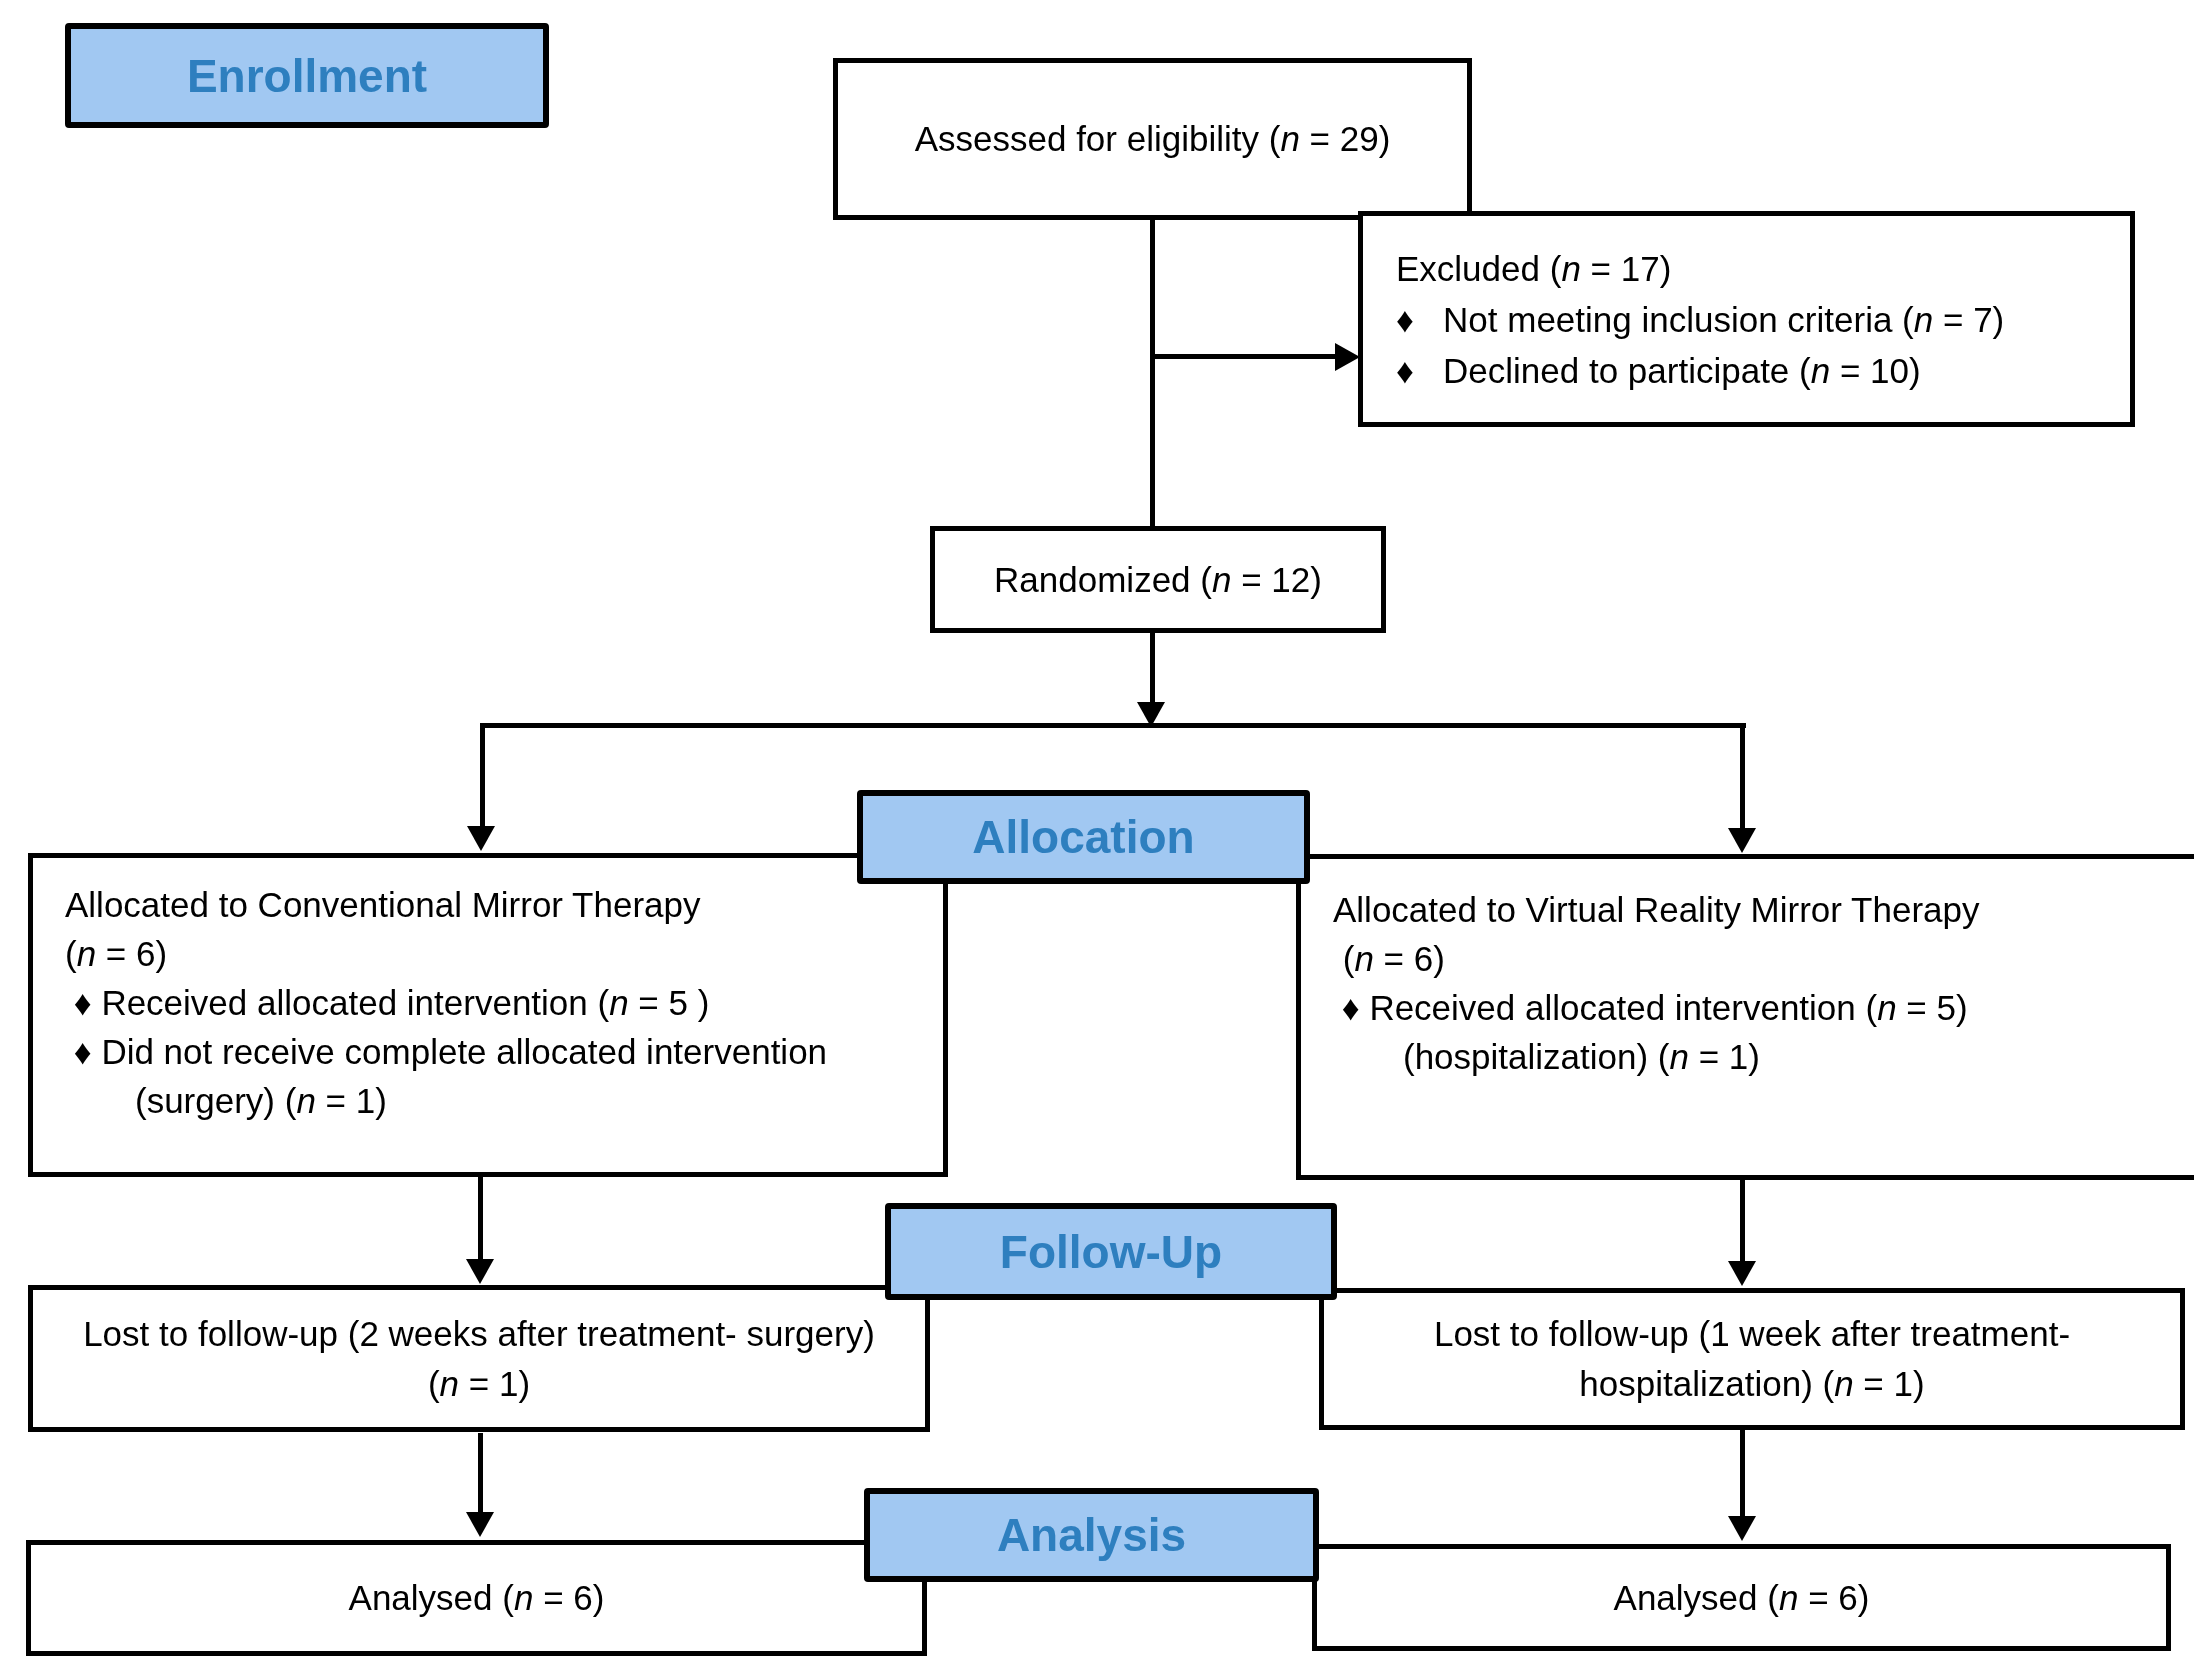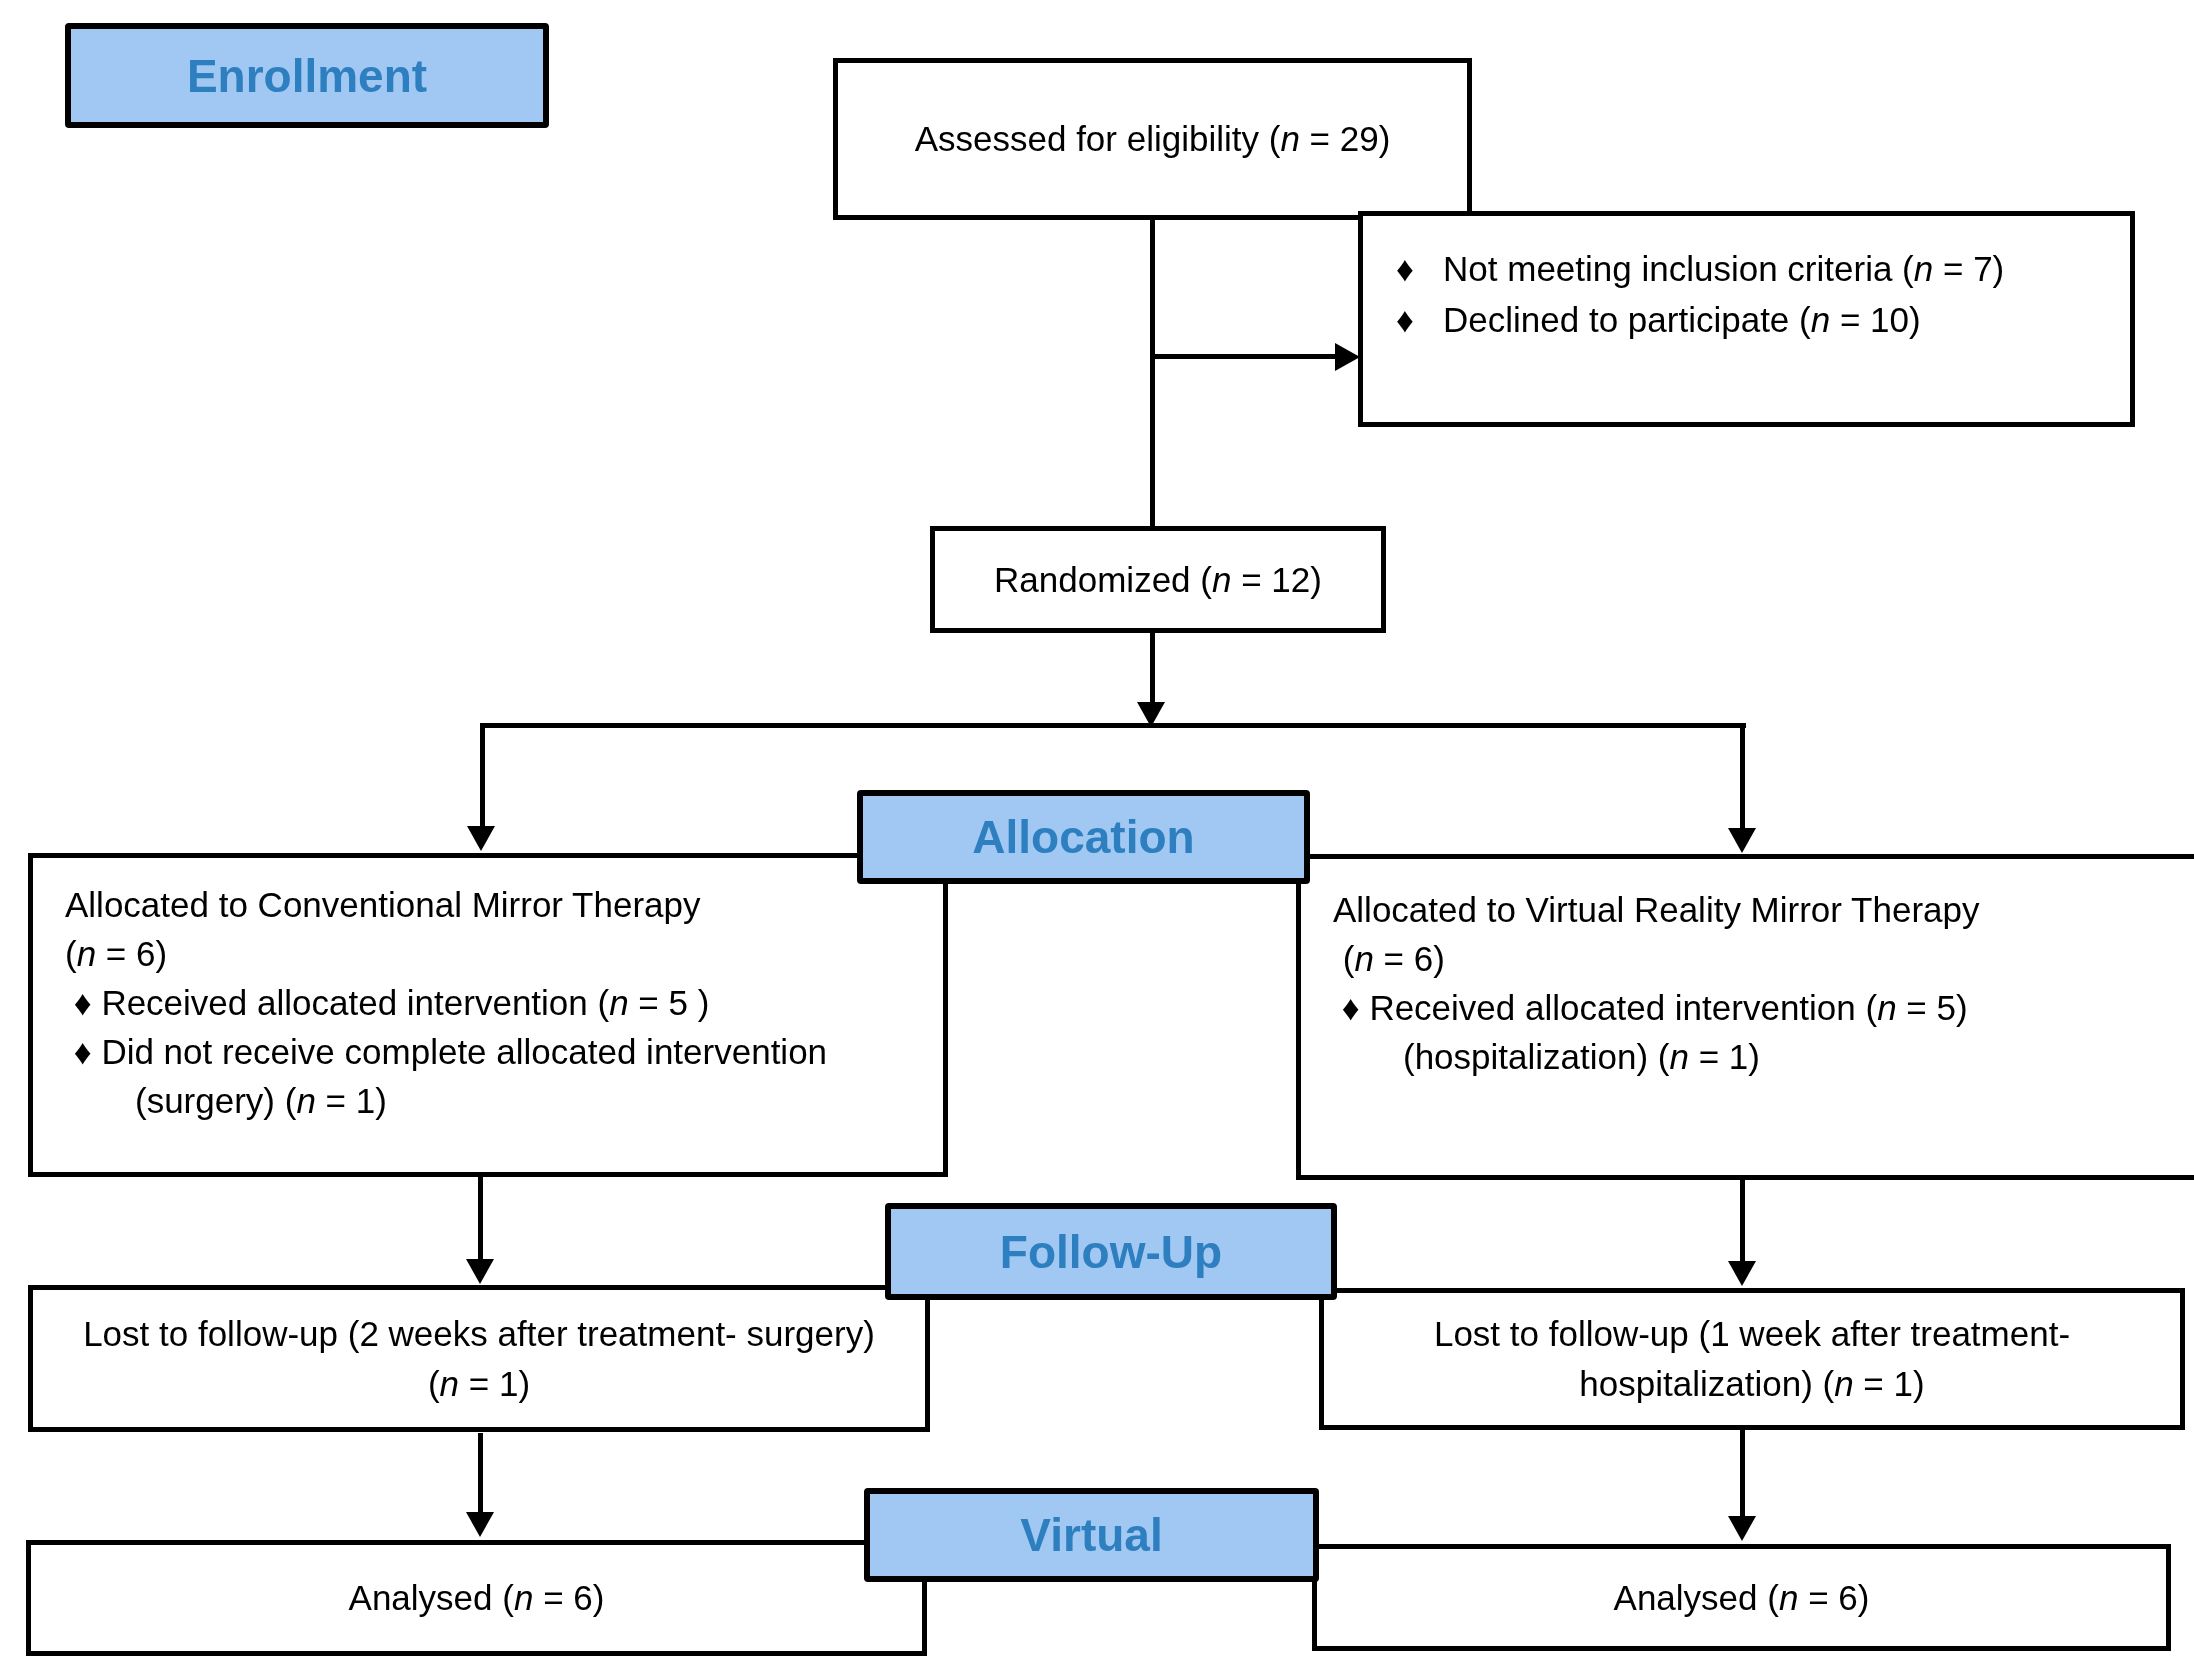--- a/index.html
+++ b/index.html
@@ -76,20 +76,21 @@
   <div class="vline" style="left:478px;top:1433px;height:81px"></div>
   <div class="arrow-down" style="left:466px;top:1512px"></div>
   <div class="vline" style="left:1740px;top:1430px;height:87px"></div>
   <div class="arrow-down" style="left:1728px;top:1516px"></div>
 
   <div class="box centered" style="left:833px;top:58px;width:639px;height:162px">
     <div class="line">Assessed for eligibility (<i>n</i> = 29)</div>
   </div>
 
   <div class="box excluded-box" style="left:1358px;top:211px;width:777px;height:216px">
+    <div class="line">Excluded (<i>n</i> = 17)</div>
     <div class="line">♦   Not meeting inclusion criteria (<i>n</i> = 7)</div>
     <div class="line">♦   Declined to participate (<i>n</i> = 10)</div>
   </div>
 
   <div class="box centered" style="left:930px;top:526px;width:456px;height:107px">
     <div class="line">Randomized (<i>n</i> = 12)</div>
   </div>
 
   <div class="box alloc-box" style="left:28px;top:853px;width:920px;height:324px">
     <div class="line">Allocated to Conventional Mirror Therapy</div>
@@ -130,17 +131,17 @@
 
   <div class="badge" style="left:857px;top:790px;width:453px;height:94px">
     <span>Allocation</span>
   </div>
 
   <div class="badge" style="left:885px;top:1203px;width:452px;height:97px">
     <span>Follow-Up</span>
   </div>
 
   <div class="badge" style="left:864px;top:1488px;width:455px;height:94px">
-    <span>Virtual</span>
+    <span>Analysis</span>
   </div>
 
 </div>
 
 
 </body></html>

